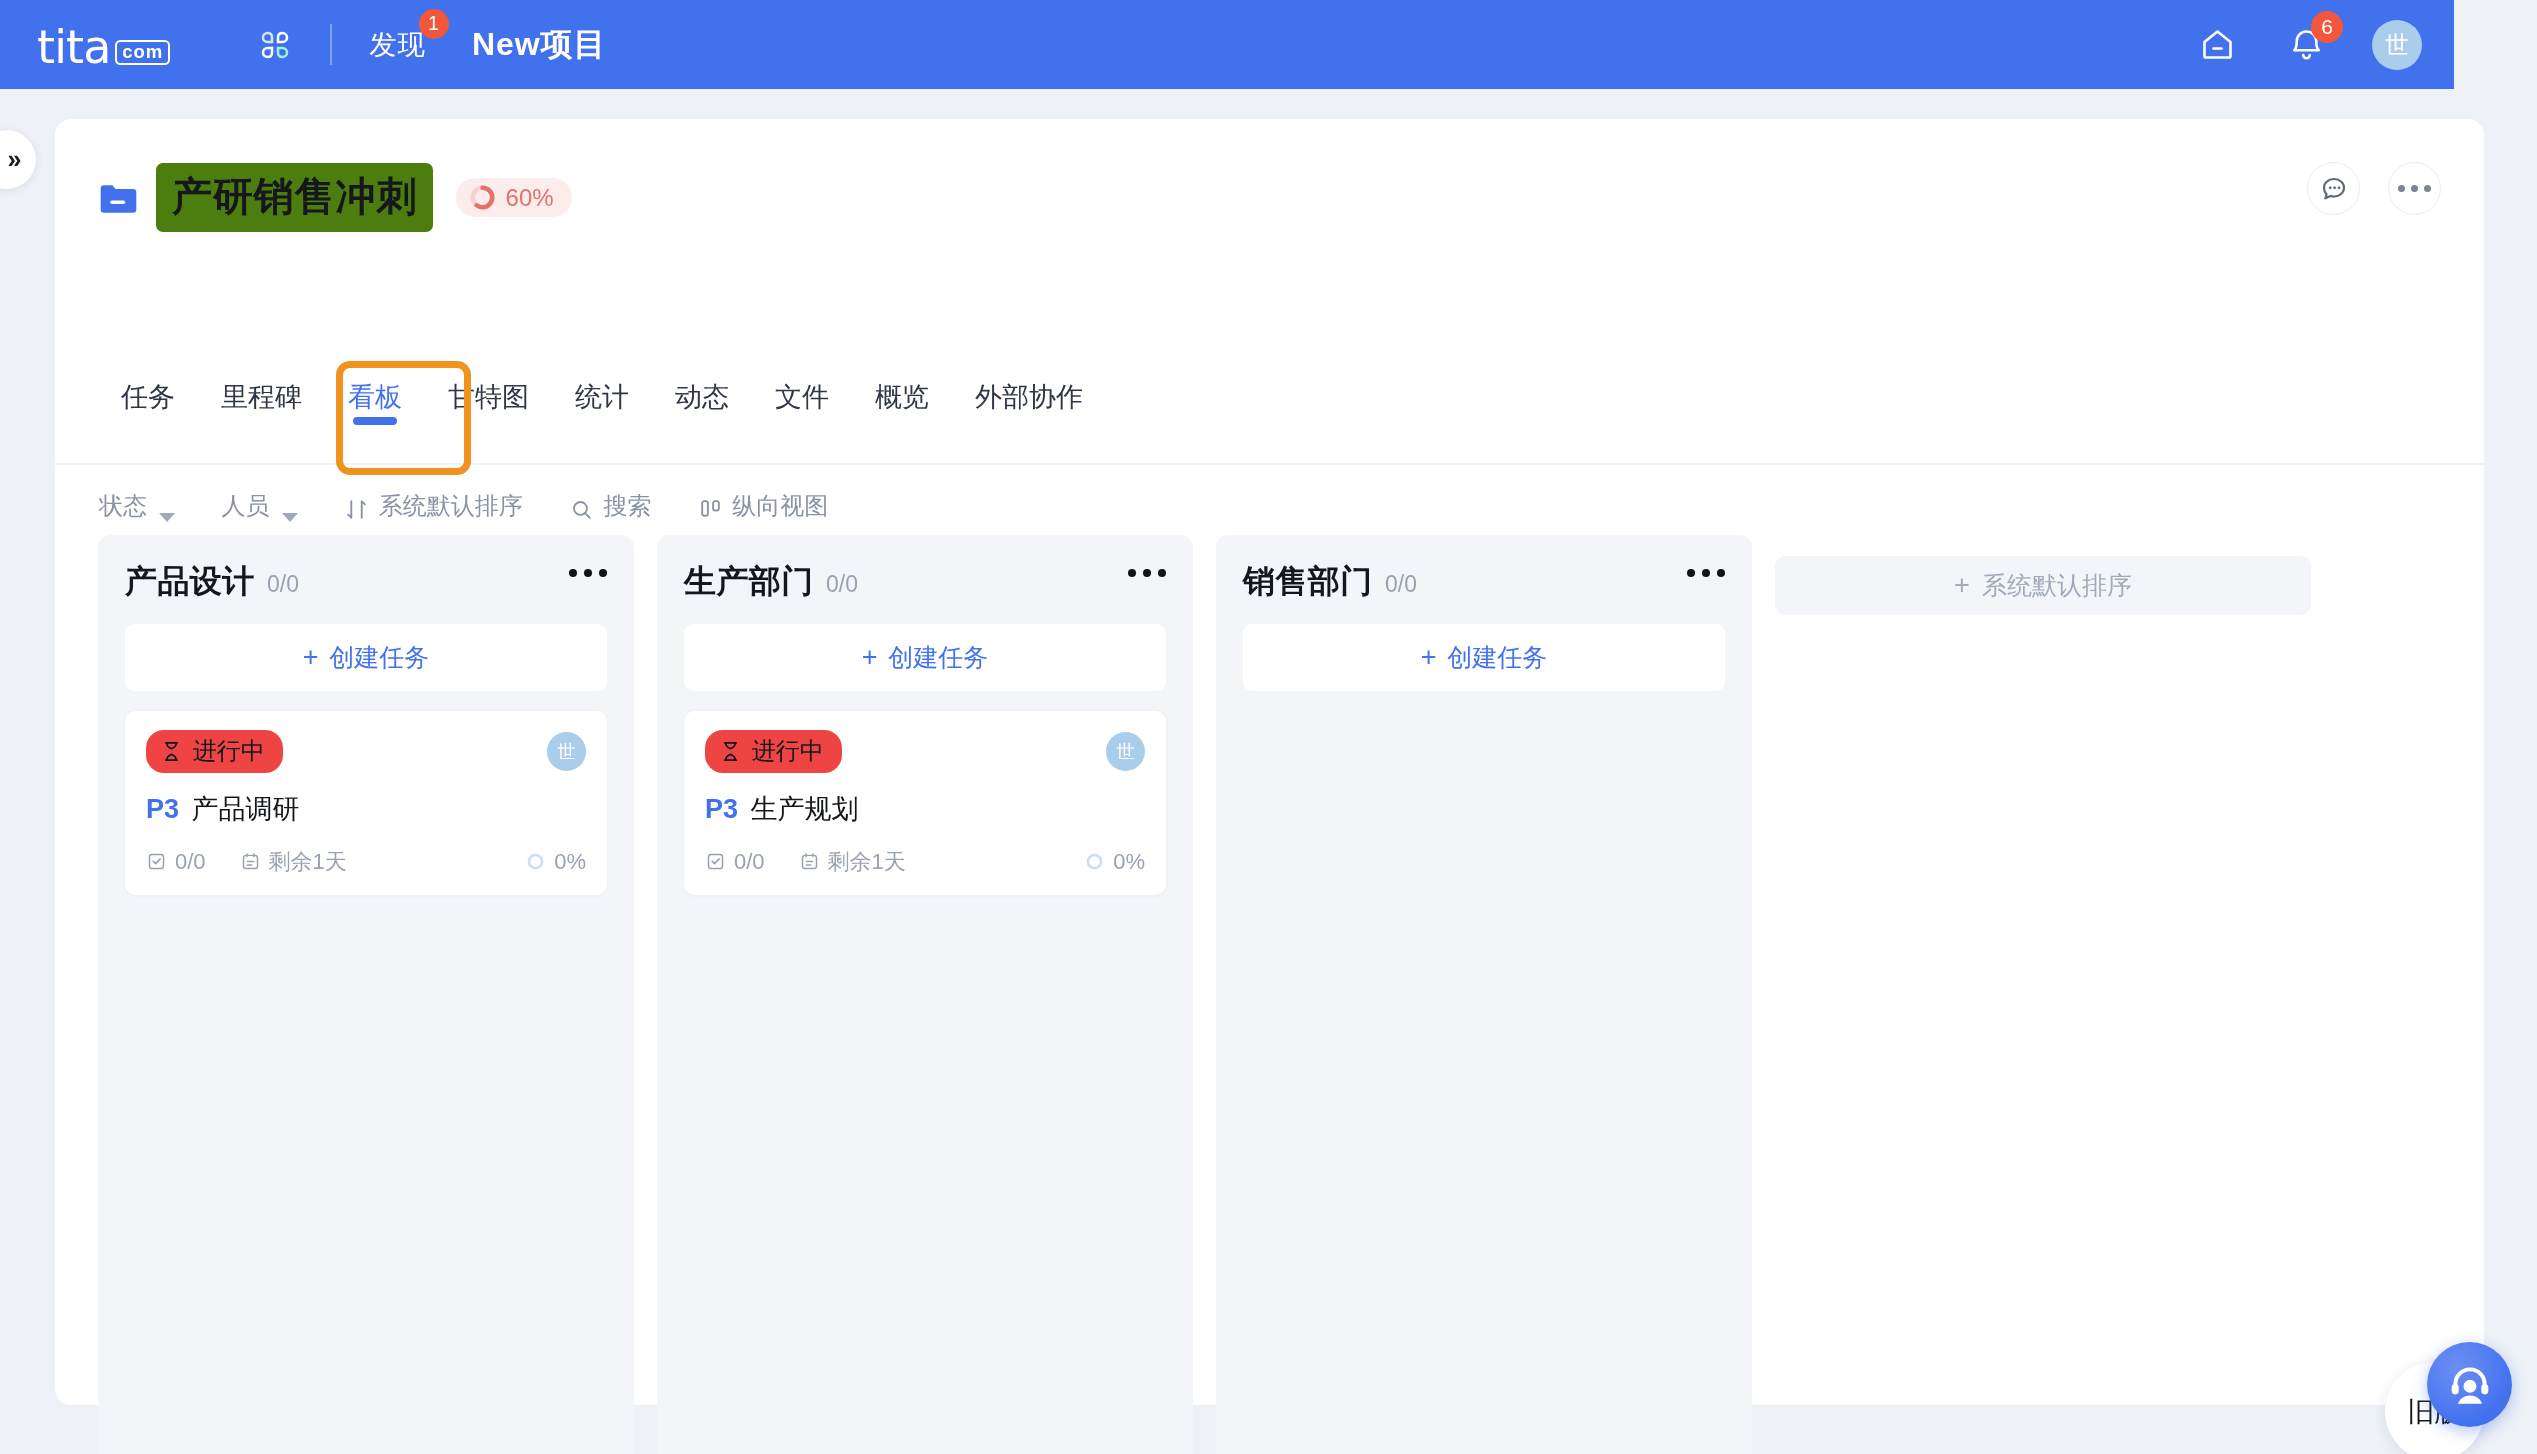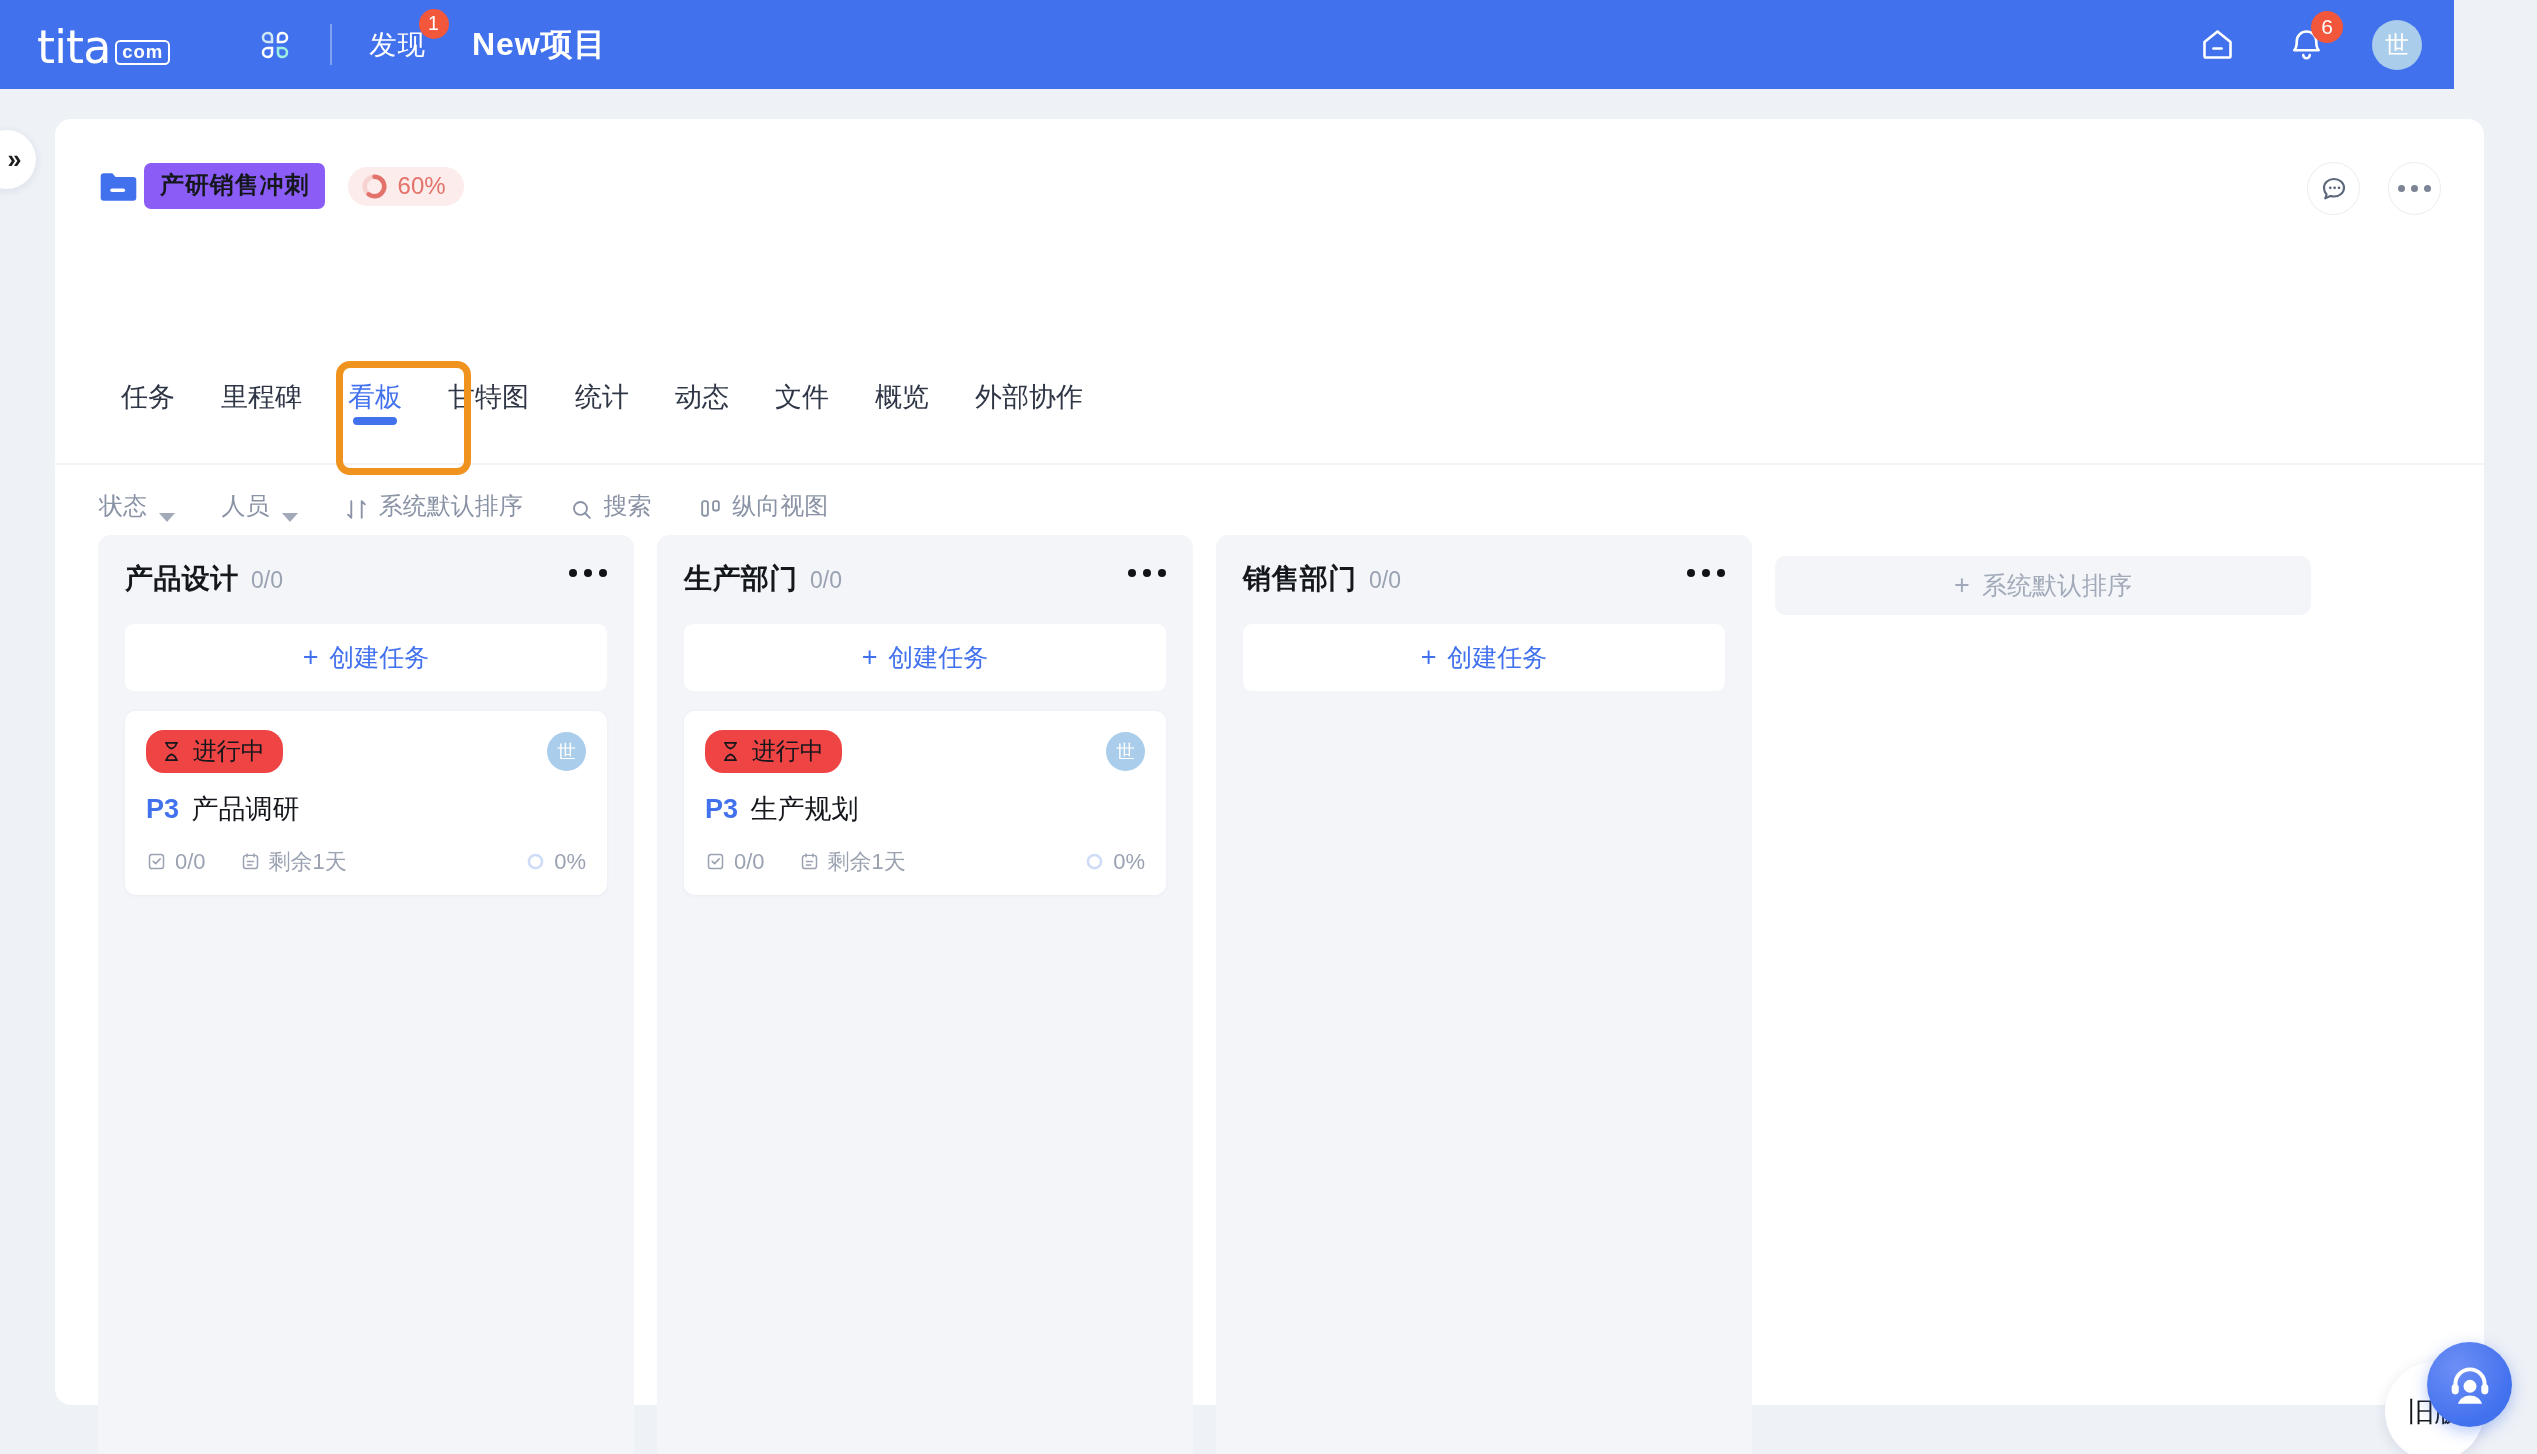--- a/index.html
+++ b/index.html
@@ -101,24 +101,24 @@
     border-radius: 16px;
   }
 
   
   .proj-head {
     position: absolute; left: 44px; top: 44px;
     display: flex; align-items: center;
   }
   .folder-ico { width: 39px; height: 32px; position: relative; }
   .proj-title {
-    margin-left: 6px;
-    background: #8b5cf6; border-radius: 7px;
+    margin-left: 18px;
+    background: #4d7c0f; border-radius: 7px;
     padding: 6.2px 16px 8px 16px;
-    font-size: 24px; font-weight: 700; color: #14171c;
+    font-size: 40px; font-weight: 700; color: #14171c;
     letter-spacing: 0.9px;
   }
   .pct-pill {
     margin-left: 23px;
     background: #fceceb; border-radius: 19.5px;
     height: 39px; padding: 0 18px 0 12.4px;
     display: flex; align-items: center; gap: 9.8px;
   }
   .pct-text { color: #e2726a; font-size: 24px; }
 
@@ -186,21 +186,21 @@
   .col {
     width: 536px; height: 971px;
     background: #f3f5f9; border-radius: 12.4px;
     padding: 25px 27px 0 27px;
     position: relative;
   }
   .col-head {
     display: flex; align-items: baseline;
     height: 48px;
   }
-  .col-name { font-size: 28px; font-weight: 700; color: #14171c; letter-spacing: 0.4px; }
+  .col-name { font-size: 32px; font-weight: 700; color: #14171c; letter-spacing: 0.4px; }
   .col-count { font-size: 23px; color: #9aa2b1; margin-left: 12.4px; }
   .col-menu {
     position: absolute; right: 27px; top: 34px;
     display: flex; gap: 7px;
   }
   .col-menu i { width: 8px; height: 8px; border-radius: 50%; background: #111316; display: block; }
 
   .create-task {
     margin-top: 16px;
     height: 67px; background: #ffffff; border-radius: 9px;

